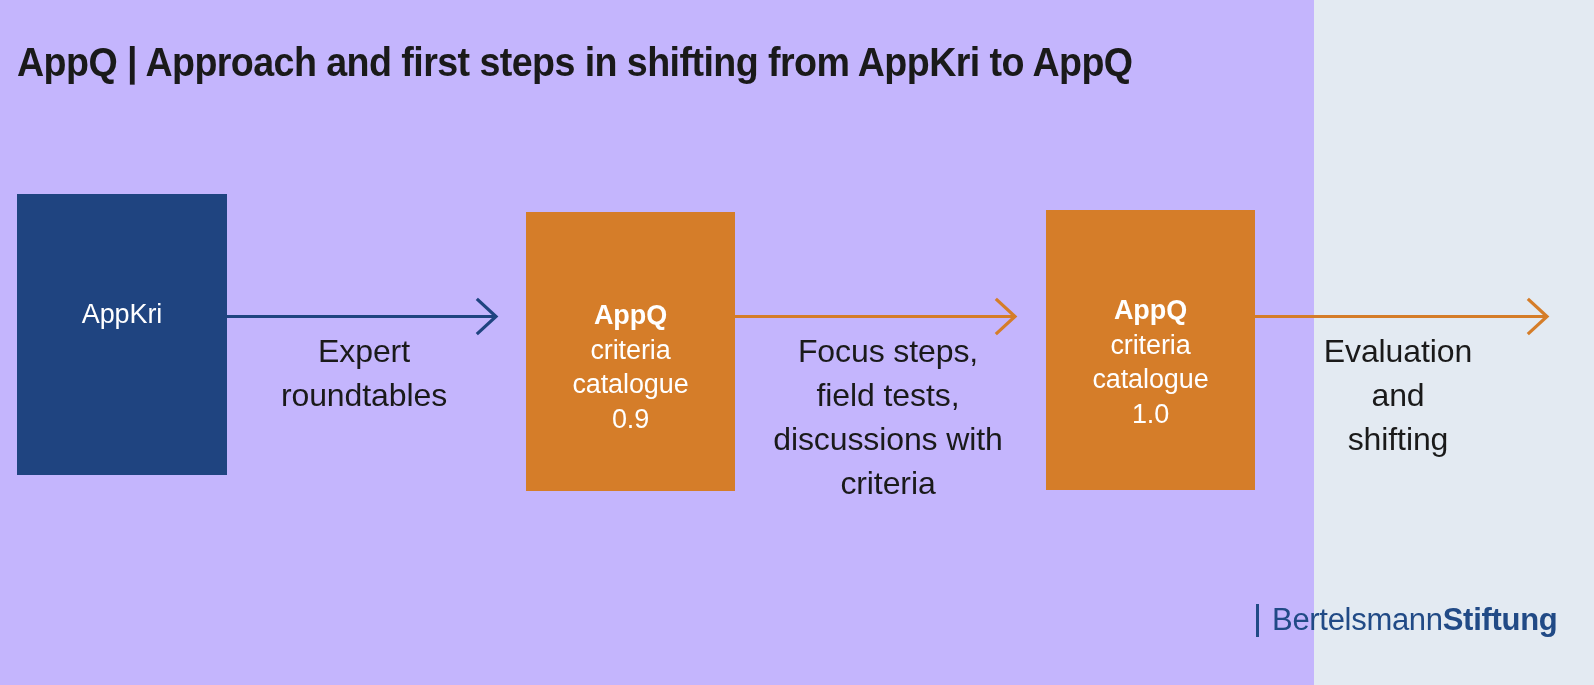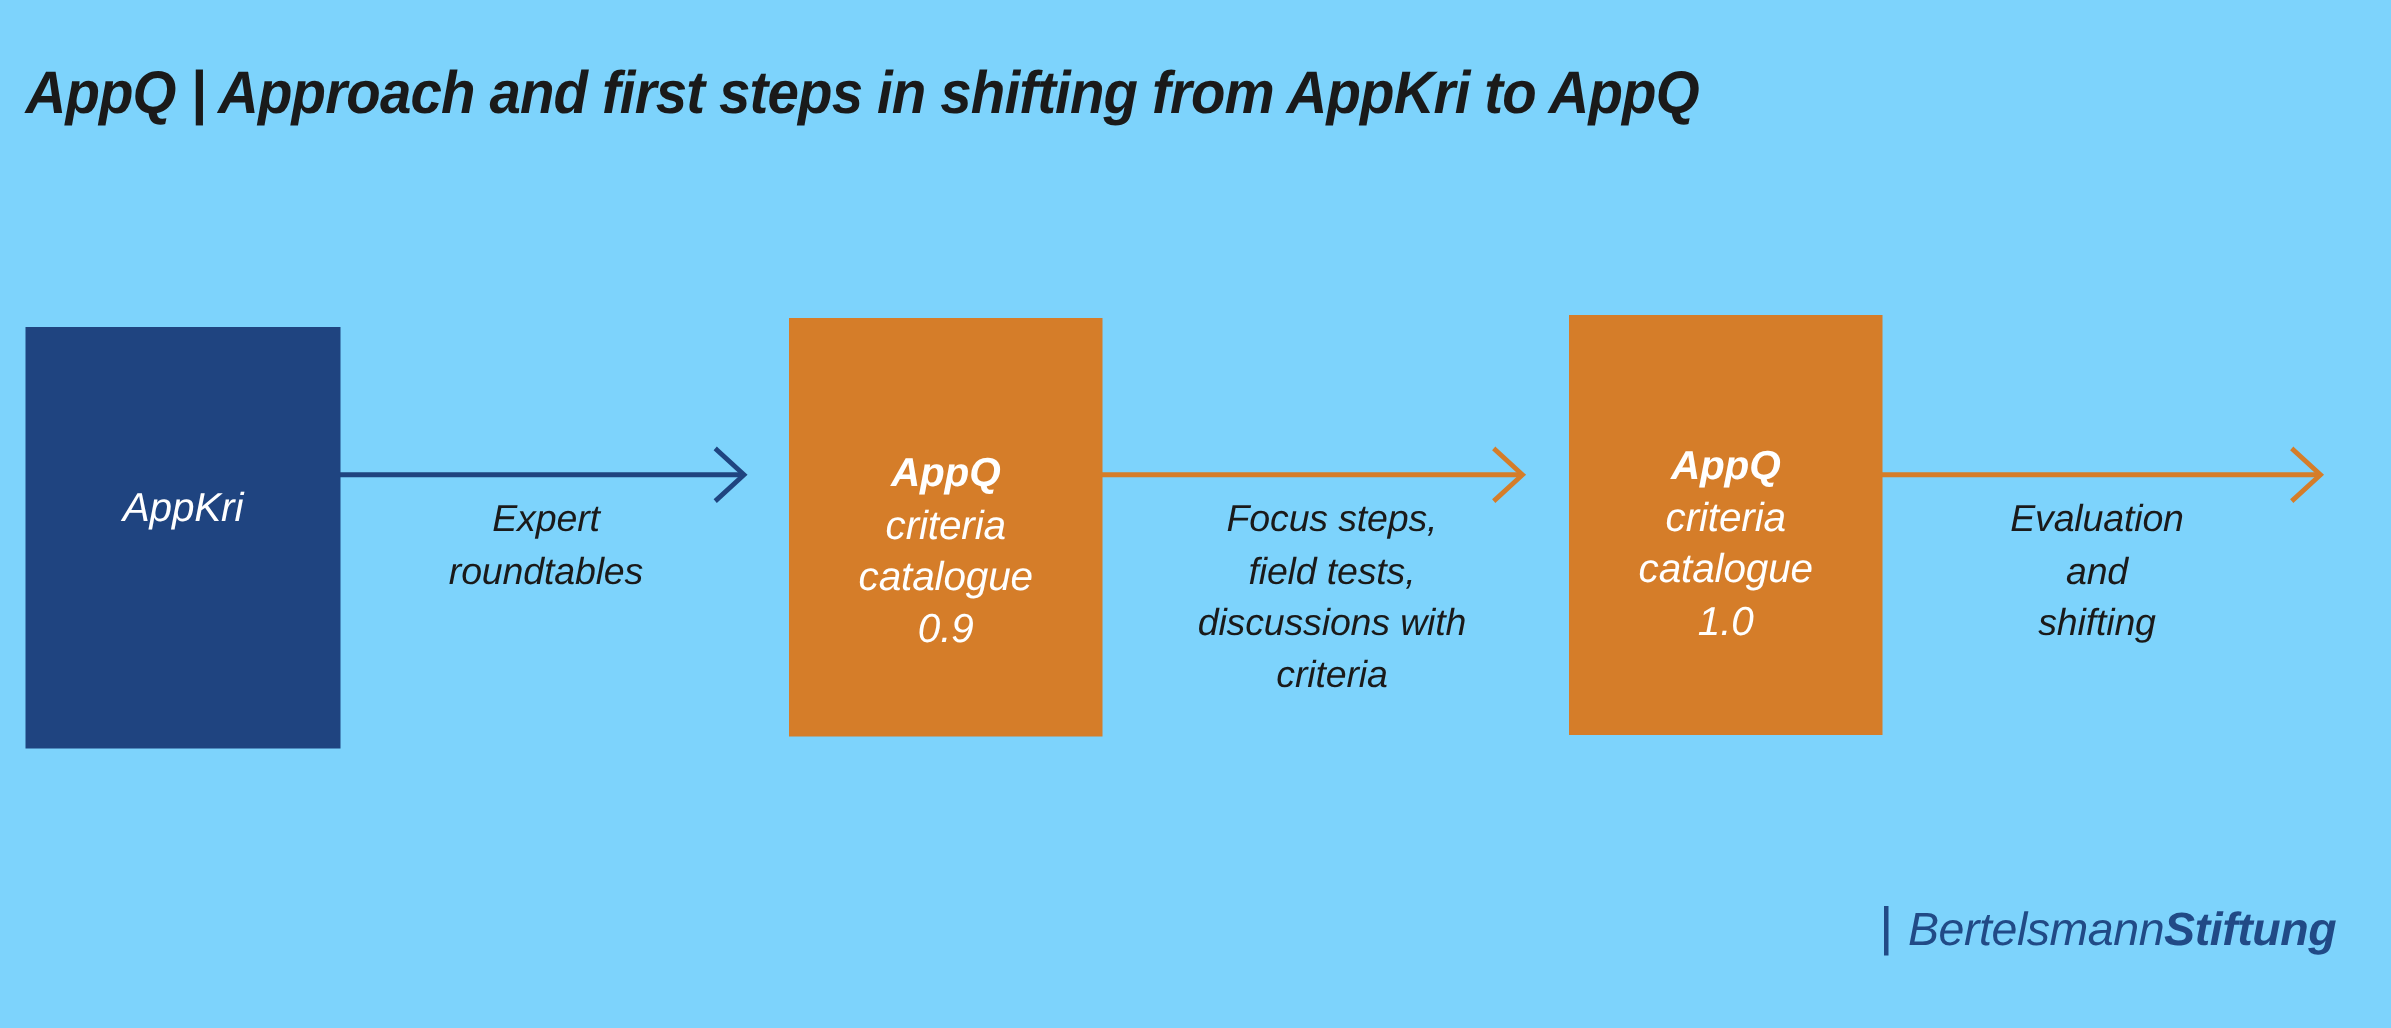--- a/index.html
+++ b/index.html
@@ -10,24 +10,23 @@
     width: 1594px;
     height: 685px;
     background: #e3eaf2;
     font-family: "Liberation Sans", sans-serif;
     overflow: hidden;
     position: relative;
   }
   #slide {
     position: absolute;
     left: 0; top: 0;
-    width: 1594px;
+    width: 1314px;
     height: 685px;
-    background: #7dd3fc;
-    font-style: italic;
+    background: #c4b5fd;
   }
 
   
   #slide-title {
     position: absolute;
     left: 17px;
     top: 40px;
     font-size: 40px;
     font-weight: bold;
     color: #1a1a1a;
@@ -49,21 +48,21 @@
   .node-box {
     position: absolute;
     box-sizing: border-box;
     display: flex;
     flex-direction: column;
     align-items: center;
     justify-content: flex-start;
     color: #ffffff;
     text-align: center;
   }
-  .node-box.blue  { background: #1f4480; margin-top: 24px; }
+  .node-box.blue  { background: #1f4480; }
   .node-box.orange{ background: #d57d29; margin-top: 20px; }
 
   .node-line {
     display: block;
     font-size: 27px;
     line-height: 1.28;
     font-weight: normal;
     letter-spacing: -0.1px;
   }
   .node-line.bold { font-weight: bold; }
@@ -103,21 +102,21 @@
 
   #arrow-1 { left: 226px; width: 277px; }
   #arrow-2 { left: 734px; width: 288px; }
   #arrow-3 { left: 1254px; width: 300px; }
 
   
   .arrow-caption {
     position: absolute;
     text-align: center;
     color: #1a1a1a;
-    font-size: 25px;
+    font-size: 32px;
     line-height: 1.38;
     letter-spacing: -0.1px;
   }
   #caption-1 { left: 236px; top: 329px; width: 256px; }
   #caption-2 { left: 744px; top: 329px; width: 288px; }
   #caption-3 { left: 1264px; top: 329px; width: 268px; }
 
   
   #logo {
     position: absolute;

